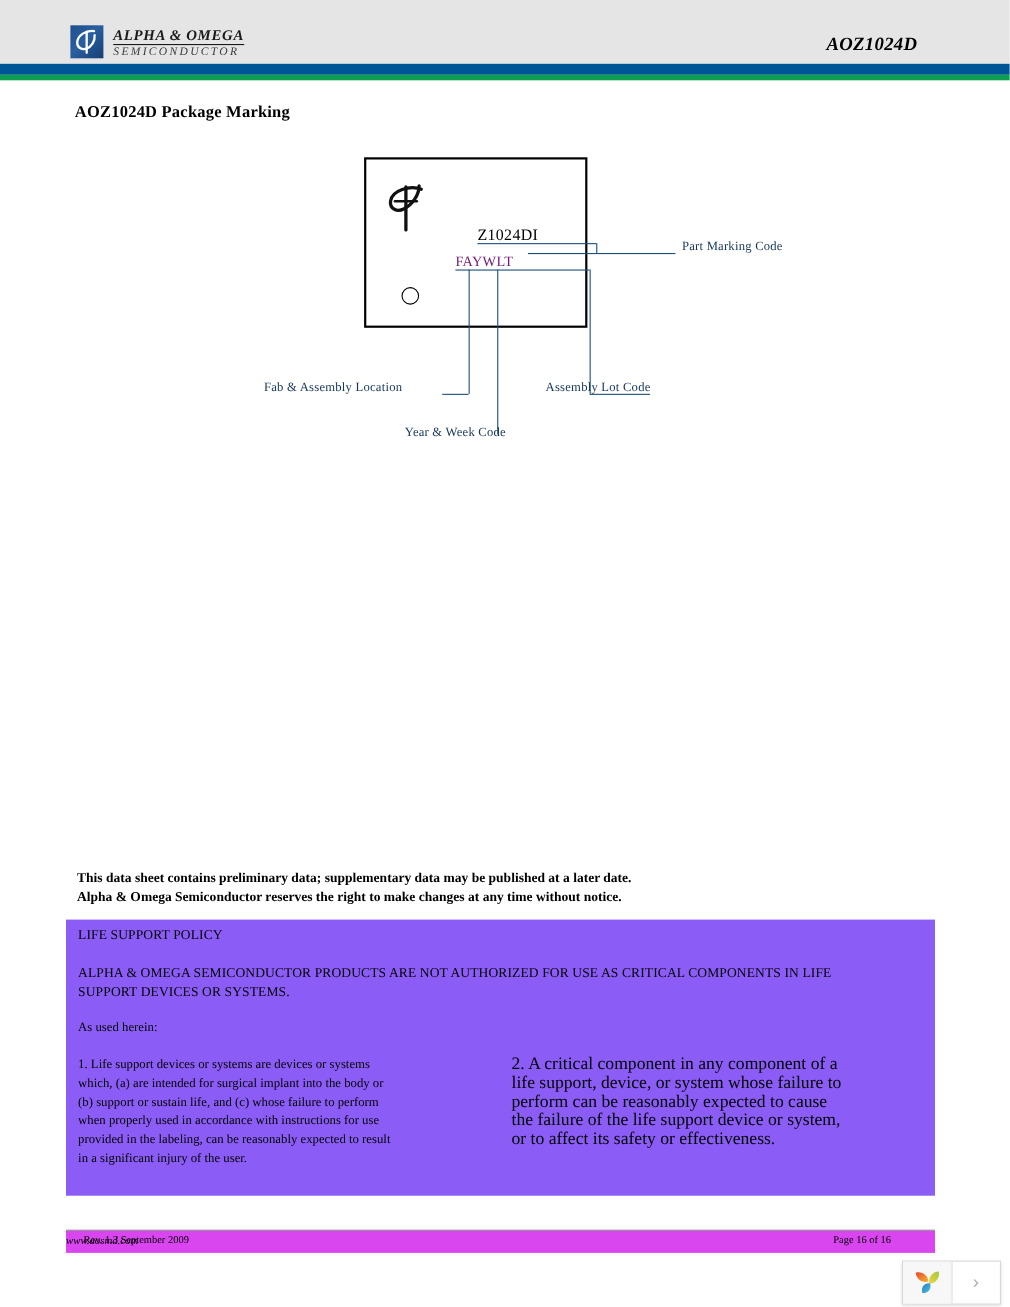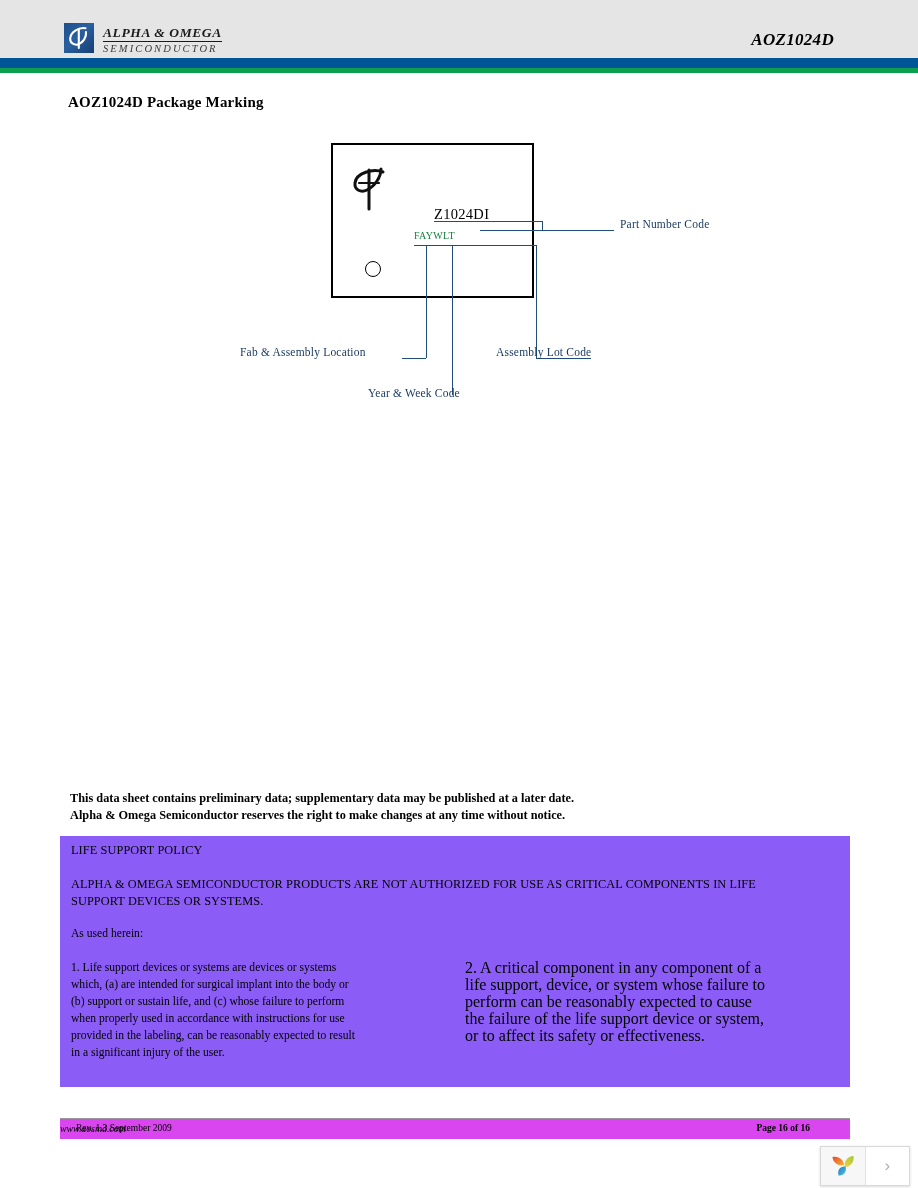--- a/index.html
+++ b/index.html
@@ -128,22 +128,22 @@
     font-family: "Liberation Serif", serif;
     font-size: 14.5px;
     color: #000;
     letter-spacing: 0.3px;
     white-space: nowrap;
   }
   #mark-line-2 {
     position: absolute;
     left: 354px; top: 100px;
     font-family: "Liberation Serif", serif;
-    font-size: 10px;
-    color: #15803d;
+    font-size: 13px;
+    color: #701a75;
     letter-spacing: 0.3px;
     white-space: nowrap;
   }
 
   .leader {
     position: absolute;
     background: #1f4e79;
   }
   .leader-h { height: 1px; }
   .leader-v { width: 1px; }
@@ -245,21 +245,20 @@
     font-style: italic;
     font-size: 9.8px;
     color: #000;
   }
   #footer-page {
     position: absolute;
     right: 40px; top: 4px;
     font-family: "Liberation Serif", serif;
     font-size: 9.5px;
     color: #000;
-    font-weight: bold;
   }
 
   
   #viewer-nav {
     position: absolute;
     left: 820px; top: 1146px;
     width: 90px; height: 40px;
     display: flex;
     background: #ffffff;
     border: 1px solid #d8d8d8;
@@ -327,21 +326,21 @@
   </div>
 
   <div id="pin1-dot"></div>
 
   <div id="mark-line-1">Z1024DI</div>
   <div id="mark-line-2">FAYWLT</div>
 
   <div class="leader leader-h" style="left:374px; top:91px; width:108px;"></div>
   <div class="leader leader-v" style="left:482px; top:91px; height:9px;"></div>
   <div class="leader leader-h" style="left:420px; top:100px; width:134px;"></div>
-  <div class="callout-label" style="left:560px; top:88px;">Part Number Code</div>
+  <div class="callout-label" style="left:560px; top:88px;">Part Marking Code</div>
 
   <div class="leader leader-h" style="left:354px; top:115px; width:122px;"></div>
   <div class="leader leader-v" style="left:476px; top:115px; height:113px;"></div>
   <div class="leader leader-h" style="left:476px; top:228px; width:55px;"></div>
   <div class="callout-label" style="left:436px; top:216px;text-align:right;">Assembly Lot Code</div>
 
   <div class="leader leader-v" style="left:392px; top:115px; height:150px;"></div>
   <div class="callout-label" style="left:308px; top:257px;">Year &amp; Week Code</div>
 
   <div class="leader leader-v" style="left:366px; top:115px; height:113px;"></div>

